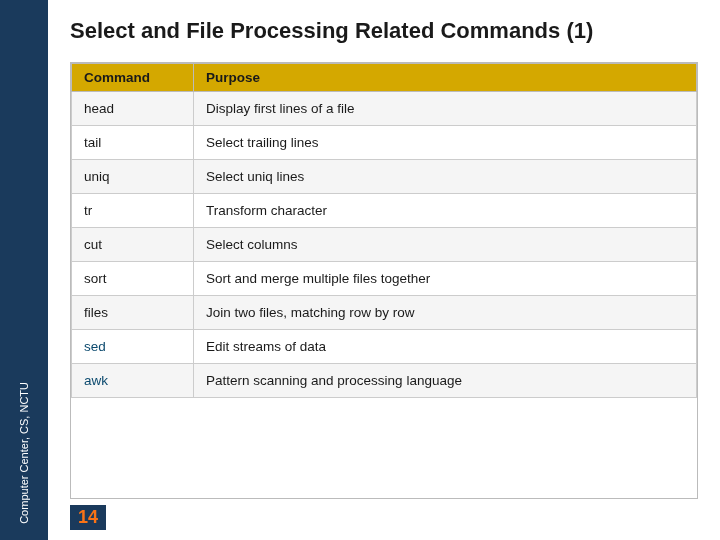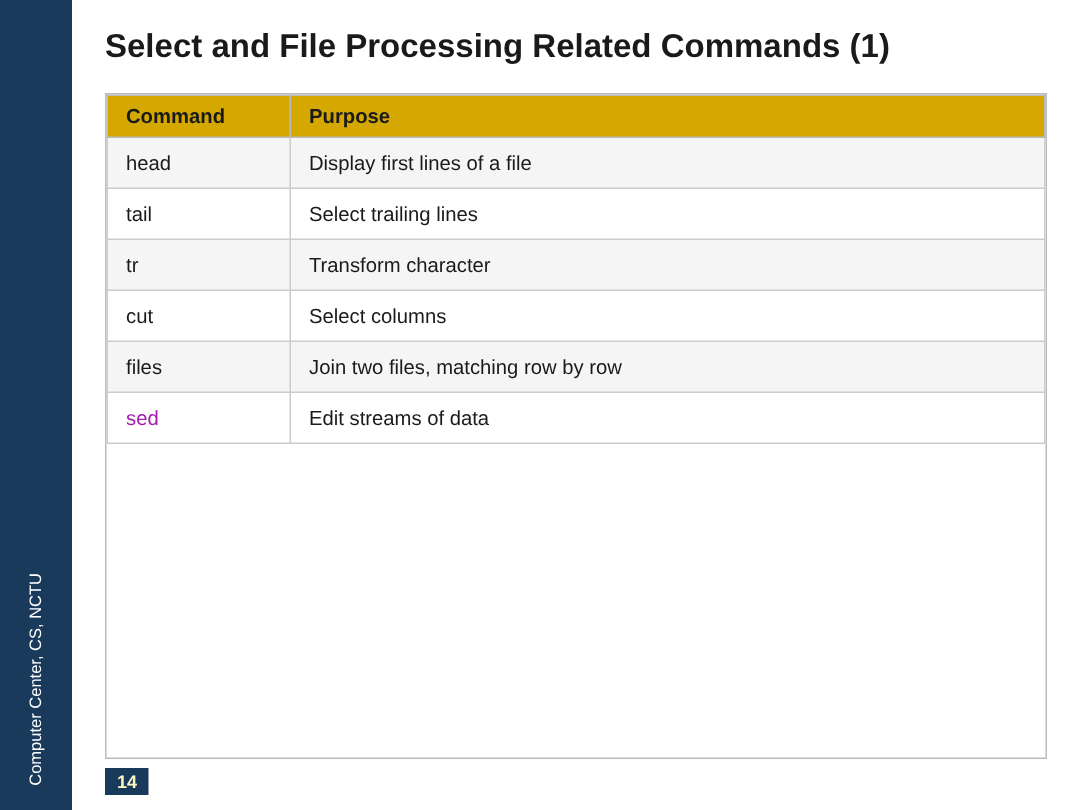--- a/index.html
+++ b/index.html
@@ -80,33 +80,33 @@
 
     tbody tr:nth-child(even) {
       background: #fff;
     }
 
     .cmd-col {
       width: 122px;
     }
 
     .link-red {
-      color: #a21caf;
+      color: #0c4a6e;
     }
 
     .bottom-bar {
       display: flex;
       align-items: center;
       margin-top: 6px;
     }
 
     .page-num-box {
       background: #1a3a5c;
-      color: #fef9c3;
-      font-size: 12px;
+      color: #f97316;
+      font-size: 18px;
       font-weight: bold;
       padding: 2px 8px;
       display: inline-block;
     }
   </style>
 </head>
 <body>
 
 <div class="sidebar">
   <span class="sidebar-text">Computer Center, CS, NCTU</span>
@@ -126,34 +126,46 @@
       <tbody id="table-body">
       <tr>
             <td>head</td>
             <td>Display first lines of a file</td>
           </tr>
           <tr>
             <td>tail</td>
             <td>Select trailing lines</td>
           </tr>
           <tr>
+            <td>uniq</td>
+            <td>Select uniq lines</td>
+          </tr>
+          <tr>
             <td>tr</td>
             <td>Transform character</td>
           </tr>
           <tr>
             <td>cut</td>
             <td>Select columns</td>
           </tr>
           <tr>
+            <td>sort</td>
+            <td>Sort and merge multiple files together</td>
+          </tr>
+          <tr>
             <td>files</td>
             <td>Join two files, matching row by row</td>
           </tr>
           <tr>
             <td><span class="link-red">sed</span></td>
             <td>Edit streams of data</td>
+          </tr>
+          <tr>
+            <td><span class="link-red">awk</span></td>
+            <td>Pattern scanning and processing language</td>
           </tr>
         </tbody>
     </table>
   </div>
 
   <div class="bottom-bar">
     <span class="page-num-box">14</span>
   </div>
 </div>
 

